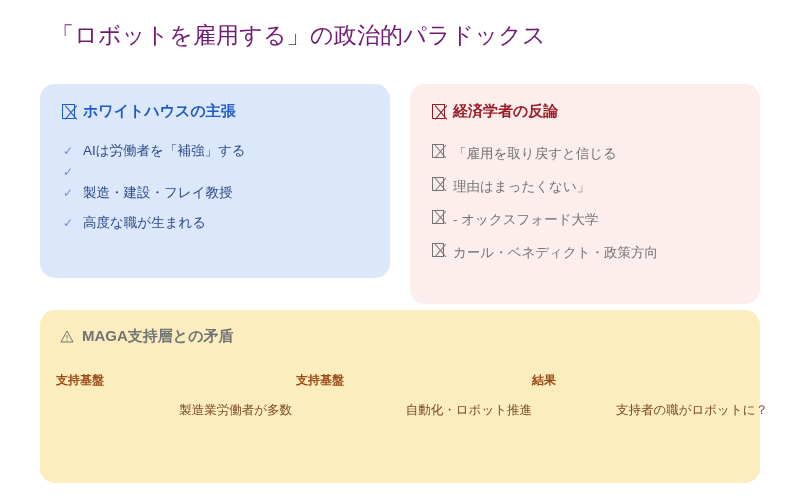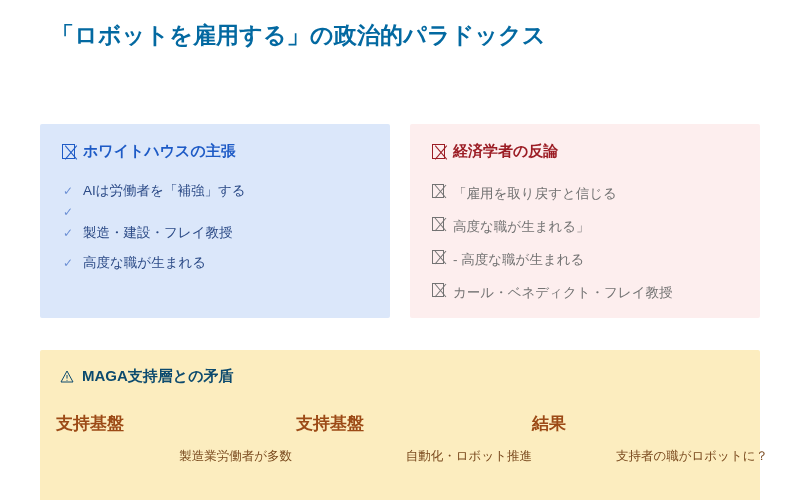--- a/index.html
+++ b/index.html
@@ -20,47 +20,46 @@
     height: 500px;
     box-sizing: border-box;
   }
 
   
   .page-title {
     position: absolute;
     left: 51px;
     top: 20px;
     font-size: 23px;
-    font-weight: bold;
-    color: #0369a1;
+    font-weight: normal;
+    color: #701a75;
     letter-spacing: 0.2px;
     white-space: nowrap;
   }
 
   
   .card {
     position: absolute;
-    border-radius: 2px;
+    border-radius: 15px;
     box-sizing: border-box;
-    margin-top: 40px;
   }
 
   .card-blue {
     left: 40px;
     top: 84px;
     width: 350px;
     height: 194px;
     background: #dbe7fa;
   }
 
   .card-pink {
     left: 410px;
     top: 84px;
     width: 350px;
-    height: 194px;
+    height: 220px;
     background: #fdeeee;
   }
 
   .card-yellow {
     left: 40px;
     top: 310px;
     width: 720px;
     height: 173px;
     background: #fcedbf;
   }
@@ -73,21 +72,21 @@
     font-size: 15px;
     font-weight: bold;
     display: flex;
     align-items: center;
     gap: 8px;
     white-space: nowrap;
   }
   .card-blue .card-heading { color: #1e5bc6; }
   .card-pink .card-heading { color: #9b1c24; }
   .card-yellow .card-heading {
-    color: #0c4a6e;
+    color: #737373;
     left: 20px;
     top: 17px;
     font-size: 15px;
   }
 
   
   .tofu {
     display: inline-block;
     position: relative;
     width: 12px;
@@ -175,21 +174,21 @@
   .col {
     width: 236px;
     flex: none;
     padding-left: 0;
   }
   .col:nth-child(1) { margin-left: 0; }
   .col:nth-child(2) { margin-left: 4px; }
   .col:nth-child(3) { margin-left: 0px; }
 
   .col-title {
-    font-size: 17px;
+    font-size: 12px;
     font-weight: bold;
     color: #9c4a16;
     white-space: nowrap;
     margin-bottom: 13px;
   }
   .col-value {
     font-size: 12.5px;
     color: #7a4a1e;
     white-space: nowrap;
     text-align: right;
@@ -235,33 +234,33 @@
       <li>
         <span class="bullet-tofu-wrap">
           <span class="tofu"></span>
         </span>
         <span>「雇用を取り戻すと信じる</span>
       </li>
       <li>
         <span class="bullet-tofu-wrap">
           <span class="tofu"></span>
         </span>
-        <span>高度な職が生まれる」</span>
-      </li>
-      <li>
-        <span class="bullet-tofu-wrap">
-          <span class="tofu"></span>
-        </span>
-        <span>- 高度な職が生まれる</span>
-      </li>
-      <li>
-        <span class="bullet-tofu-wrap">
-          <span class="tofu"></span>
-        </span>
-        <span>カール・ベネディクト・フレイ教授</span>
+        <span>理由はまったくない」</span>
+      </li>
+      <li>
+        <span class="bullet-tofu-wrap">
+          <span class="tofu"></span>
+        </span>
+        <span>- オックスフォード大学</span>
+      </li>
+      <li>
+        <span class="bullet-tofu-wrap">
+          <span class="tofu"></span>
+        </span>
+        <span>カール・ベネディクト・政策方向</span>
       </li>
     </ul>
   </div>
 
   <div class="card card-yellow">
     <div class="card-heading">
       <span class="warn-icon">
         <svg width="14" height="13" viewBox="0 0 14 13" aria-hidden="true">
           <path d="M7 1 L13 12 L1 12 Z" fill="none" stroke="currentColor" stroke-width="1"></path>
           <line x1="7" y1="5" x2="7" y2="8.6" stroke="currentColor" stroke-width="1"></line>

